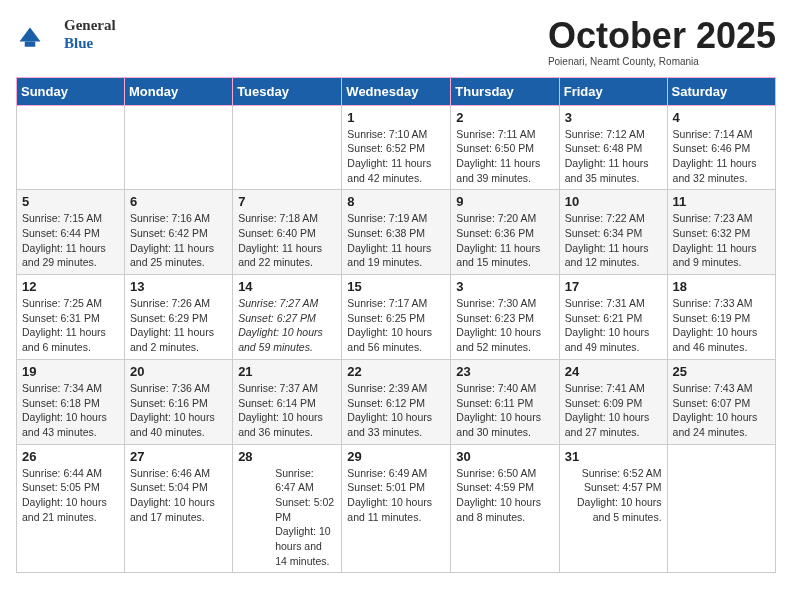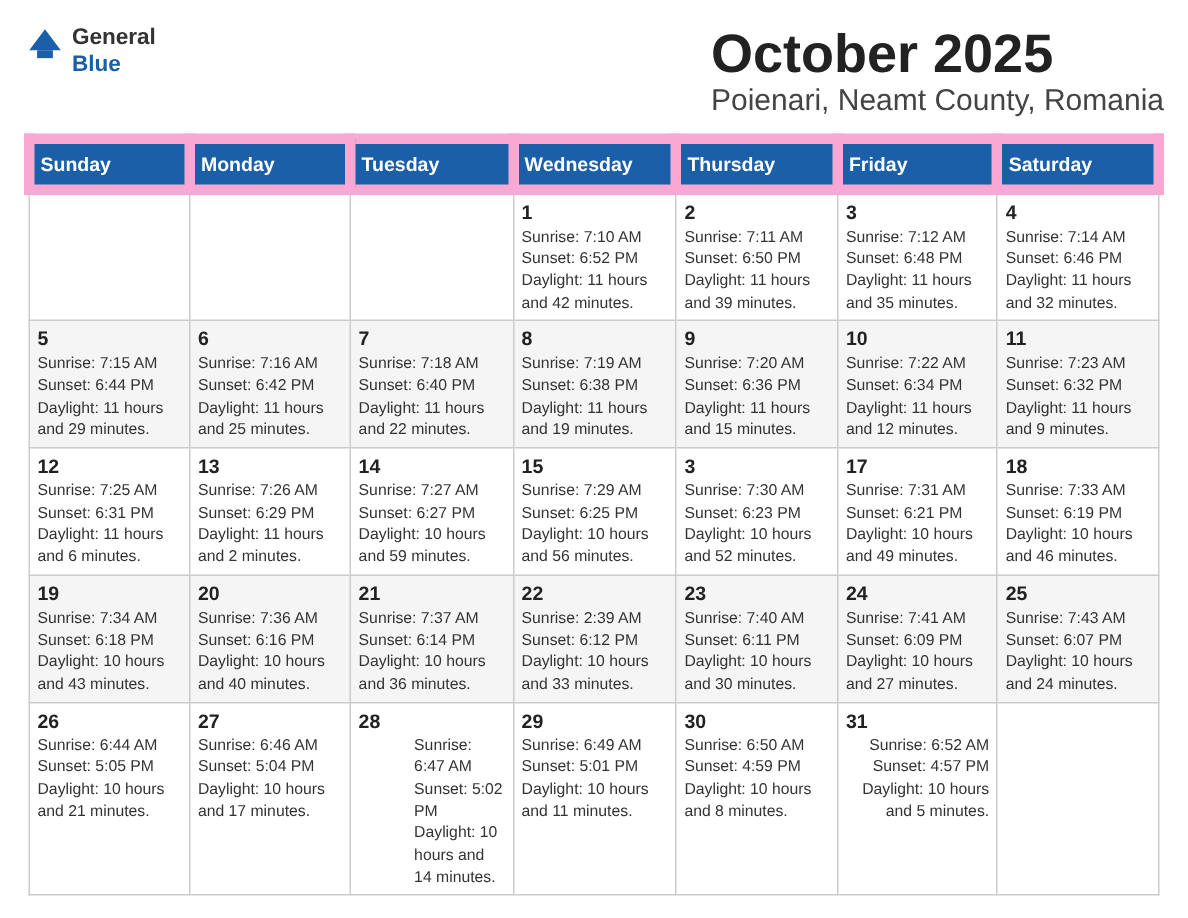--- a/index.html
+++ b/index.html
@@ -11,22 +11,23 @@
       padding: 16px;
     }
     .header-area {
       display: flex;
       justify-content: space-between;
       align-items: flex-start;
       margin-bottom: 10px;
     }
     .logo {
       display: flex;
-      align-items: flex-start;
-      gap: 4px;
+      align-items: flex-end;
+      gap: 20px;
+      font-family: Liberation Serif, serif;
     }
     .logo-text {
       font-size: 15px;
       font-weight: bold;
       line-height: 1.2;
     }
     .logo-general { color: #333; }
     .logo-blue { color: #1a5fa8; }
     .logo-icon {
       width: 28px;
@@ -34,36 +35,36 @@
     }
     .title-block {
     }
     .month-title {
       font-size: 36px;
       font-weight: bold;
       color: #222;
       line-height: 1.1;
     }
     .location {
-      font-size: 20px;
+      font-size: 10px;
       color: #444;
     }
     .calendar {
       width: 100%;
       border-collapse: collapse;
       font-size: 11px;
     }
     .calendar th {
       background-color: #1a5fa8;
       color: #fff;
       padding: 6px 4px;
       text-align: left;
       font-size: 13px;
       font-weight: bold;
-      border: 7px solid #f9a8d4;
+      border: 1px solid #f9a8d4;
     }
     .calendar td {
       border: 1px solid #ccc;
       vertical-align: top;
       padding: 4px 5px;
       width: 110px;
       min-height: 80px;
       background: #fff;
     }
     .calendar tr:nth-child(even) td {
@@ -200,27 +201,27 @@
 Daylight: 11 hours and 6 minutes.</div>
         </td>
         <td>
           <span class="day-number">13</span>
           <div class="day-info" style="white-space: pre-line;">Sunrise: 7:26 AM
 Sunset: 6:29 PM
 Daylight: 11 hours and 2 minutes.</div>
         </td>
         <td>
           <span class="day-number">14</span>
-          <div class="day-info" style="white-space: pre-line;">Sunrise: 7:27 AM
+          <div class="day-info" style="white-space: pre-line; font-style: italic;">Sunrise: 7:27 AM
 Sunset: 6:27 PM
 Daylight: 10 hours and 59 minutes.</div>
         </td>
         <td>
           <span class="day-number">15</span>
-          <div class="day-info" style="white-space: pre-line;">Sunrise: 7:29 AM
+          <div class="day-info" style="white-space: pre-line;">Sunrise: 7:17 AM
 Sunset: 6:25 PM
 Daylight: 10 hours and 56 minutes.</div>
         </td>
         <td>
           <span class="day-number">3</span>
           <div class="day-info" style="white-space: pre-line;">Sunrise: 7:30 AM
 Sunset: 6:23 PM
 Daylight: 10 hours and 52 minutes.</div>
         </td>
         <td>

